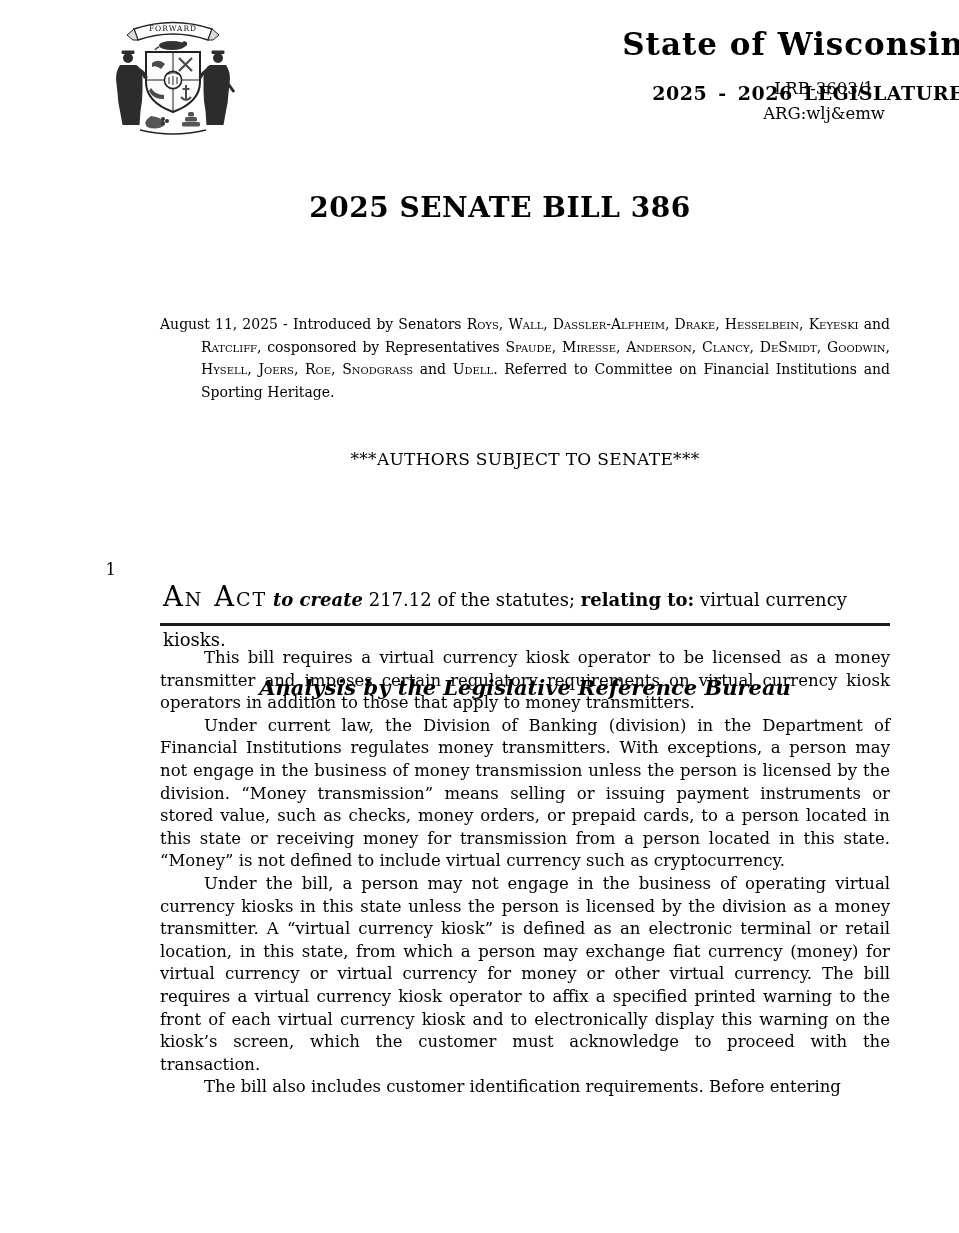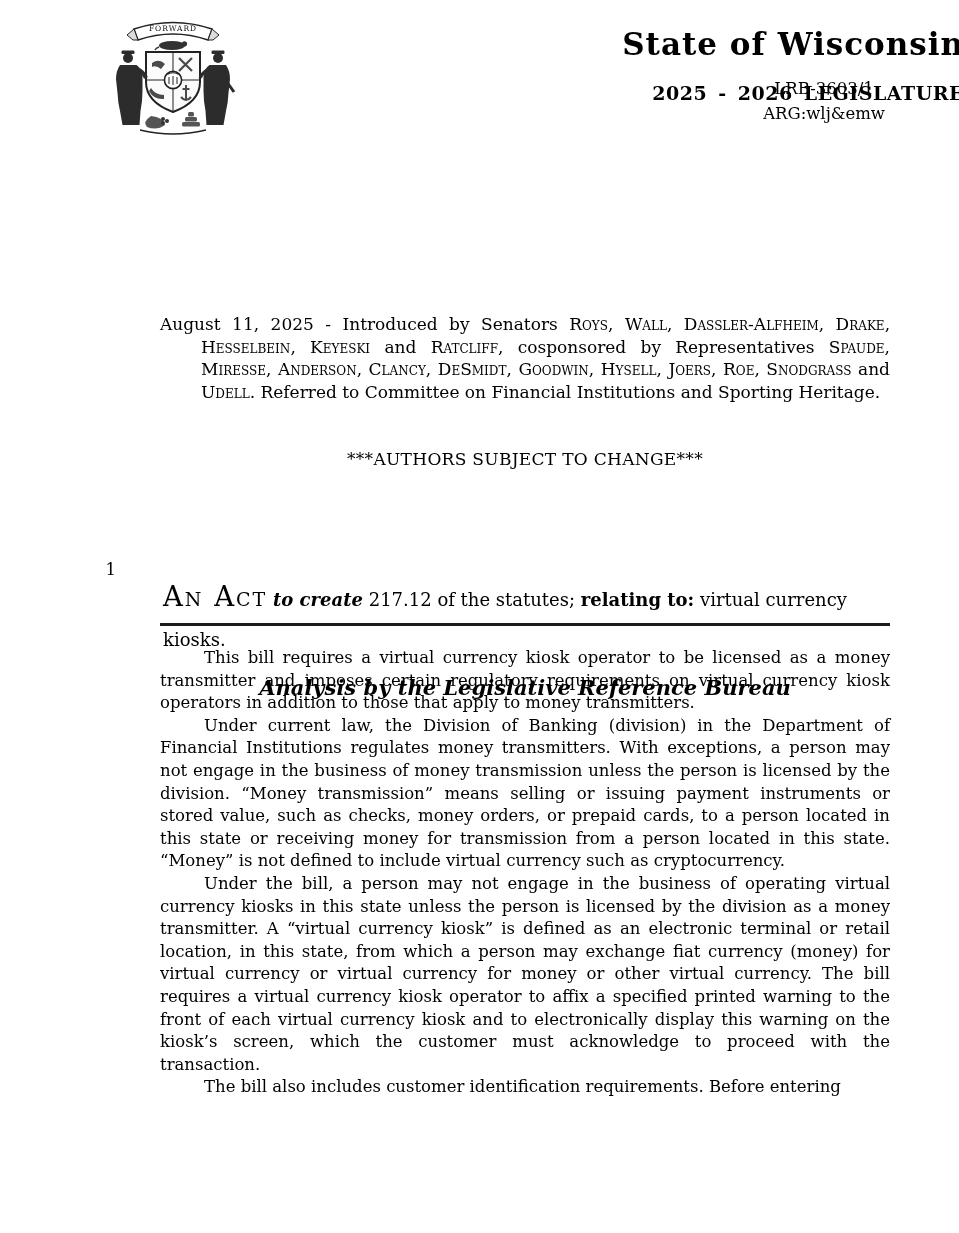--- a/index.html
+++ b/index.html
@@ -27,21 +27,21 @@
 
   
   .bill-title {
     position: absolute; top: 191px; left: 40px; width: 920px;
     text-align: center; font-size: 28px; font-weight: bold; letter-spacing: 0.5px;
   }
 
   
   .intro {
     position: absolute; top: 313px; left: 160px; width: 730px;
-    font-size: 17px; line-height: 22.5px; text-align: justify;
+    font-size: 14px; line-height: 22.5px; text-align: justify;
     padding-left: 41px; text-indent: -41px;
   }
   .sc { font-variant: small-caps; }
   .b  { font-weight: bold; }
   .i  { font-style: italic; }
 
   .authors-note {
     position: absolute; top: 449px; left: 160px; width: 730px;
     text-align: center; font-size: 17px; letter-spacing: 0.3px;
   }
@@ -126,24 +126,25 @@
   <div class="masthead">
     <div class="state-title">State of Wisconsin</div>
     <div class="legislature-line">2025 - 2026  LEGISLATURE</div>
   </div>
 
   <div class="lrb-block">
     <div>LRB-3603/1</div>
     <div>ARG:wlj&amp;emw</div>
   </div>
 
+  <div class="bill-title">2025 SENATE BILL 386</div>
 
   <p class="intro"><span>August 11, 2025 - Introduced by Senators </span><span class="sc">Roys</span><span>, </span><span class="sc">Wall</span><span>, </span><span class="sc">Dassler-Alfheim</span><span>, </span><span class="sc">Drake</span><span>, </span><span class="sc">Hesselbein</span><span>, </span><span class="sc">Keyeski</span><span> and </span><span class="sc">Ratcliff</span><span>, cosponsored by Representatives </span><span class="sc">Spaude</span><span>, </span><span class="sc">Miresse</span><span>, </span><span class="sc">Anderson</span><span>, </span><span class="sc">Clancy</span><span>, </span><span class="sc">DeSmidt</span><span>, </span><span class="sc">Goodwin</span><span>, </span><span class="sc">Hysell</span><span>, </span><span class="sc">Joers</span><span>, </span><span class="sc">Roe</span><span>, </span><span class="sc">Snodgrass</span><span> and </span><span class="sc">Udell</span><span>. Referred to Committee on Financial Institutions and Sporting Heritage.</span></p>
 
-  <div class="authors-note">***AUTHORS SUBJECT TO CHANGE***</div>
+  <div class="authors-note">***AUTHORS SUBJECT TO SENATE***</div>
 
   <div class="act-lineno">1</div>
   <p class="act-text"><span class="act">An Act</span><span> </span><span class="b i">to create</span><span> 217.12 of the statutes; </span><span class="b">relating to:</span><span> virtual currency kiosks.</span></p>
 
   <hr class="rule">
   <div class="analysis-heading">Analysis by the Legislative Reference Bureau</div>
 
   <div class="analysis-body">
     <p>This bill requires a virtual currency kiosk operator to be licensed as a money transmitter and imposes certain regulatory requirements on virtual currency kiosk operators in addition to those that apply to money transmitters.</p>
     <p>Under current law, the Division of Banking (division) in the Department of Financial Institutions regulates money transmitters.  With exceptions, a person may not engage in the business of money transmission unless the person is licensed by the division.  “Money transmission” means selling or issuing payment instruments or stored value, such as checks, money orders, or prepaid cards, to a person located in this state or receiving money for transmission from a person located in this state.  “Money” is not defined to include virtual currency such as cryptocurrency.</p>

